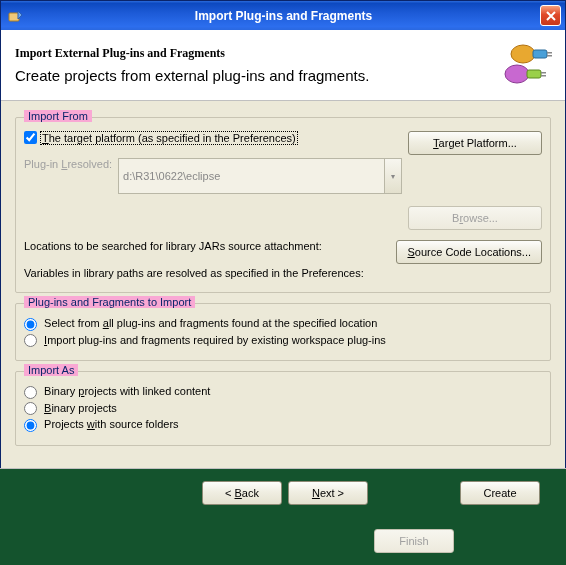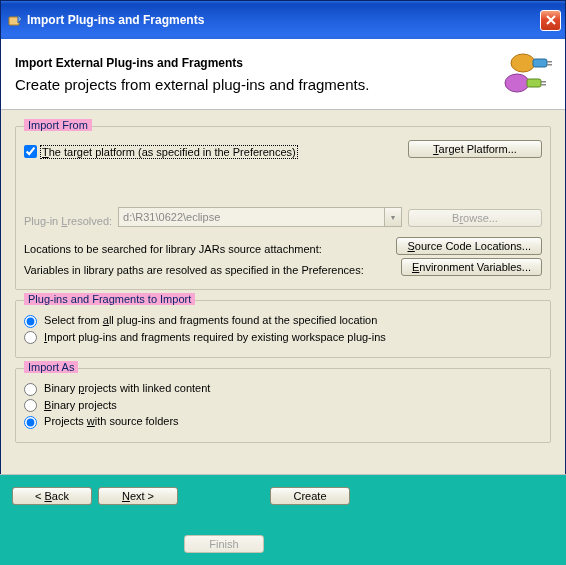--- a/index.html
+++ b/index.html
@@ -8,26 +8,27 @@
     padding: 0;
     font-family: Tahoma, Arial, sans-serif;
     font-size: 11px;
     background: #ece9d8;
     width: 566px;
     height: 565px;
     overflow: hidden;
     border: 1px solid #0a246a;
   }
   .titlebar {
-    height: 38px;
+    height: 29px;
     background: linear-gradient(to bottom, #2a6bdc 0%, #0d49c0 8%, #1c5ad6 40%, #2c6eee 88%, #2a68e0 100%);
     display: flex;
     align-items: center;
     padding: 0 4px 0 6px;
     color: #fff;
+    text-align: center;
   }
   .titlebar-icon {
     width: 16px; height: 16px; margin-right: 4px;
     display: inline-flex; align-items: center; justify-content: center;
   }
   .titlebar-text { font-size: 12px; font-weight: bold; flex: 1; }
   .titlebar-close {
     width: 21px; height: 21px;
     background: linear-gradient(to bottom, #f7a07b, #e04a2a 45%, #c8371a);
     border: 1px solid #fff;
@@ -36,21 +37,21 @@
     color: #fff; font-weight: bold; font-size: 11px;
     cursor: pointer;
   }
   .header-band {
     background: #fff;
     border-bottom: 1px solid #c0c0c0;
     padding: 10px 10px 10px 14px;
     display: flex; align-items: center;
   }
   .header-text { flex: 1; }
-  .header-title { font-size: 12px; font-weight: bold; margin-bottom: 6px; }
+  .header-title { font-size: 12px; font-weight: bold; margin-bottom: 6px; font-family: Liberation Serif, serif; }
   .header-desc { font-size: 15px; color: #000; }
   .header-icon { width: 60px; height: 50px; display:flex; align-items:center; justify-content:center; }
   .content {
     padding: 8px 14px 0 14px;
   }
   .group {
     border: 1px solid #c8c4b3;
     border-radius: 2px;
     margin: 8px 0 10px 0;
     padding: 10px 8px 10px 8px;
@@ -59,82 +60,83 @@
   .group-legend {
     position: absolute;
     top: -8px; left: 8px;
     background: #f9a8d4;
     padding: 0 4px;
     color: #0a246a;
     font-size: 11px;
   }
   .row {
     display: flex;
-    align-items: flex-end;
+    align-items: flex-start;
     margin: 3px 0;
     gap: 6px;
   }
   .row-label { flex: 0 0 auto; }
   .row-spacer { flex: 1; }
   .ckbox, .radio {
     margin: 0 4px 0 0;
     vertical-align: middle;
   }
   .focus-rect {
     outline: 1px dotted #000;
     outline-offset: 0px;
     padding: 0 1px;
   }
   .disabled-text { color: #a0a0a0; }
   .text-input {
     font-family: inherit; font-size: 11px;
-    height: 20px;
+    height: 36px;
     border: 1px solid #b9b7a6;
     background: #f3f1e6;
     color: #888;
     padding: 1px 4px;
     flex: 1;
   }
   .combo-wrap {
     display: flex; flex: 1; align-items: stretch;
   }
   .combo-btn {
     width: 17px;
     border: 1px solid #b9b7a6;
     border-left: none;
     background: linear-gradient(#f7f6ef,#e3e0cd);
     display: flex; align-items: center; justify-content: center;
     color: #888; font-size: 8px;
   }
   .btn {
     font-family: inherit; font-size: 11px;
-    height: 18px;
+    height: 24px;
     min-width: 134px;
     background: linear-gradient(#fdfdfb,#f0eee2 45%,#e5e2d0);
     border: 1px solid #8d8a75;
     border-radius: 3px;
     padding: 0 10px;
     cursor: pointer;
   }
   .btn:disabled {
     color: #a0a0a0;
     cursor: default;
     border-color: #c5c2b2;
     background: linear-gradient(#f7f6ef,#edeadd);
     margin-top: 48px;
   }
   .underline { text-decoration: underline; }
   .footer {
     position: absolute;
     bottom: 0; left: 0; right: 0;
     border-top: 1px solid #c0c0c0;
-    padding: 12px 12px;
+    padding: 12px 26px;
     display: flex;
+    justify-content: flex-end;
     gap: 6px;
-    background: #14b8a6;
+    background: #14532d;
   }
   .footer .btn { min-width: 80px; }
   .plug-svg { display:block; }
 </style>
 </head>
 <body>
 
 <div class="titlebar">
   <span class="titlebar-icon">
     <svg width="16" height="16" viewBox="0 0 16 16">
@@ -197,21 +199,20 @@
 
     <div class="row" style="margin-top:10px">
       <span class="row-label">Locations to be searched for library JARs source attachment:</span>
       <span class="row-spacer"></span>
       <button class="btn"><span class="underline">S</span>ource Code Locations...</button>
     </div>
 
     <div class="row">
       <span class="row-label">Variables in library paths are resolved as specified in the Preferences:</span>
       <span class="row-spacer"></span>
-      <button class="btn"><span class="underline">E</span>nvironment Variables...</button>
     </div>
   </div>
 
   <div class="group">
     <div class="group-legend">Plug-ins and Fragments to Import</div>
     <div class="row">
       <label>
         <input type="radio" name="toimport" class="radio" checked="" style="">
         <span>Select from <span class="underline">a</span>ll plug-ins and fragments found at the specified location</span>
       </label>

